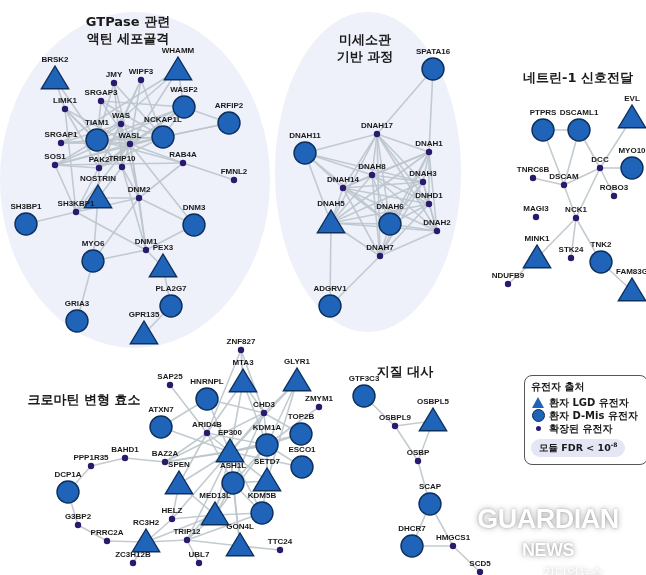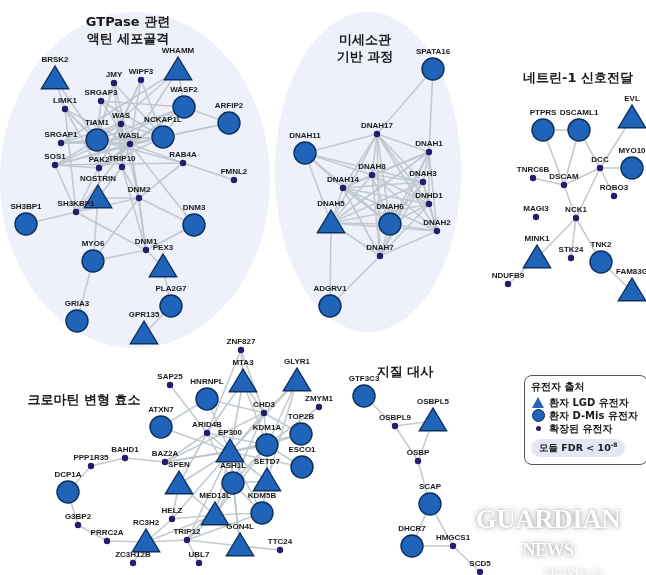--- a/index.html
+++ b/index.html
@@ -15,21 +15,21 @@
   .legend{position:absolute;left:496px;top:375px;width:124px;height:90px;border:1.5px solid #555;border-radius:8px;background:#fff;box-sizing:border-box;padding:4px 6px;margin-left:28px;}
   .legend-title{font-family:"DejaVu Sans",sans-serif;font-size:10px;font-weight:bold;color:#1a1a1a;margin-bottom:2px;}
   .legend-row{display:flex;align-items:center;font-family:"DejaVu Sans",sans-serif;font-size:10px;font-weight:bold;color:#1a1a1a;height:13px;}
   .legend-sym{width:14px;display:flex;justify-content:center;align-items:center;margin-right:4px;}
   .sym-tri{width:0;height:0;border-left:6px solid transparent;border-right:6px solid transparent;border-bottom:11px solid #1f64b9;}
   .sym-circ{width:11px;height:11px;border-radius:50%;background:#1f64b9;border:1px solid #0d2f5c;}
   .sym-dot{width:5px;height:5px;border-radius:50%;background:#2a1a6e;}
   .legend-fdr{margin-top:4px;display:inline-block;background:#e4e6f6;border-radius:10px;padding:2px 8px;font-family:"DejaVu Sans",sans-serif;font-size:9.5px;font-weight:bold;color:#1a1a1a;}
   .legend-fdr sup{font-size:6px;}
   .watermark{position:absolute;left:458px;top:505px;width:180px;text-align:center;pointer-events:none;}
-  .wm-main{font-family:Liberation Serif, serif;font-weight:bold;color:#ffffff;font-size:27px;letter-spacing:-0.5px;text-shadow:0 0 6px rgba(0,0,0,0.35),0 0 2px rgba(0,0,0,0.25);line-height:28px;}
+  .wm-main{font-family:Liberation Sans, sans-serif;font-weight:bold;color:#ffffff;font-size:27px;letter-spacing:-0.5px;text-shadow:0 0 6px rgba(0,0,0,0.35),0 0 2px rgba(0,0,0,0.25);line-height:28px;}
   .wm-main .wm-news{font-size:18px;}
   .wm-sub{font-family:"DejaVu Sans",sans-serif;color:#ffffff;font-size:12px;text-shadow:0 0 4px rgba(0,0,0,0.35);margin-left:50px;}
 </style>
 </head>
 <body>
 
 <svg id="canvas" xmlns="http://www.w3.org/2000/svg" width="646" height="575" viewBox="0 0 646 575">
   <g id="layer-bg">
       <ellipse cx="135" cy="180" rx="135" ry="168" class="module-bg"></ellipse>
       <ellipse cx="368" cy="172" rx="93" ry="160" class="module-bg"></ellipse>

